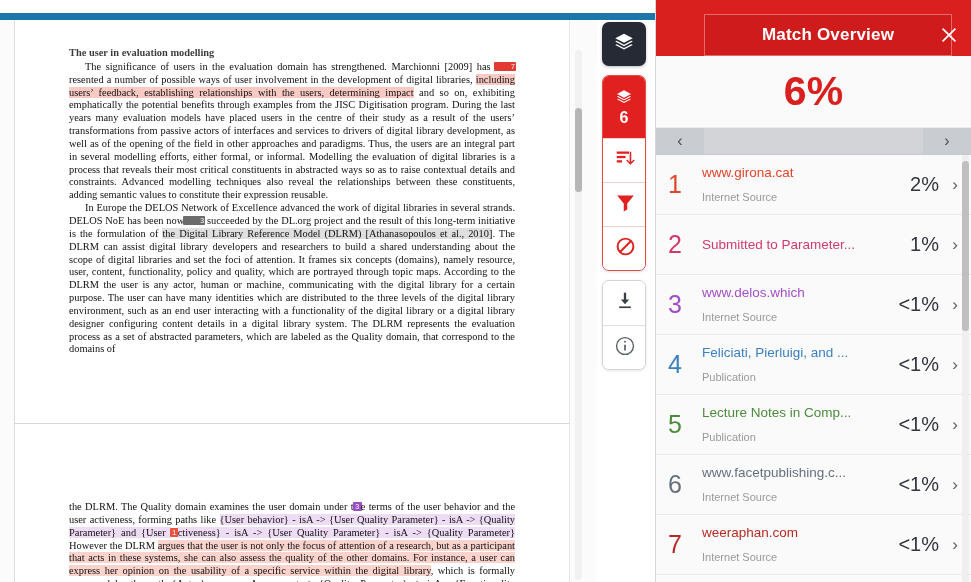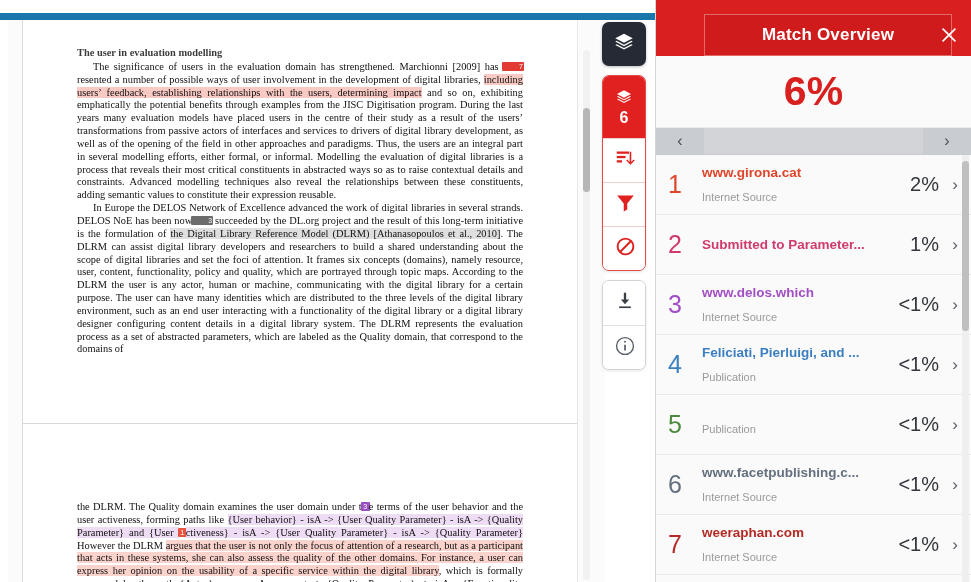--- a/index.html
+++ b/index.html
@@ -13,21 +13,21 @@
 
   
   .top-bar {
     position: absolute; left: 0; top: 13px;
     width: 655px; height: 7px;
     background: #1b76ab;
   }
 
   
   .doc-viewer {
-    position: absolute; left: 8px; top: 20px;
+    position: absolute; left: 0; top: 20px;
     width: 597px; height: 562px;
     background: #fbfbfb;
     overflow: hidden;
   }
   .page {
     position: absolute; left: 14px; top: 0;
     width: 556px;
     background: #ffffff;
     border-left: 1px solid #dcdcdc;
     border-right: 1px solid #e8e8e8;
@@ -203,21 +203,20 @@
     font-weight: normal;
     flex: none;
   }
   .m-text { flex: 1; min-width: 0; padding-right: 4px; }
   .m-src {
     font-size: 13.5px;
     line-height: 17px;
     white-space: nowrap;
     overflow: hidden;
     text-overflow: ellipsis;
-    font-weight: bold;
   }
   .m-type { font-size: 11px; color: #9a9a9a; line-height: 15px; margin-top: 9px; }
   .m-pct {
     width: 58px; flex: none;
     text-align: right;
     font-size: 20px; color: #33373d;
     font-weight: normal;
   }
   .m-chev {
     width: 32px; flex: none;
@@ -391,20 +390,21 @@
             <div class="m-text">
               <div class="m-src" style="color:#3c7fc0">Feliciati, Pierluigi, and ...</div>
               <div class="m-type">Publication</div>
             </div>
             <div class="m-pct">&lt;1%</div>
             <div class="m-chev">›</div>
           </div>
           <div class="match-row">
             <div class="m-num" style="color:#4d8a3e">5</div>
             <div class="m-text">
+              <div class="m-src" style="color:#4d8a3e">Lecture Notes in Comp...</div>
               <div class="m-type">Publication</div>
             </div>
             <div class="m-pct">&lt;1%</div>
             <div class="m-chev">›</div>
           </div>
           <div class="match-row">
             <div class="m-num" style="color:#64707e">6</div>
             <div class="m-text">
               <div class="m-src" style="color:#64707e">www.facetpublishing.c...</div>
               <div class="m-type">Internet Source</div>

